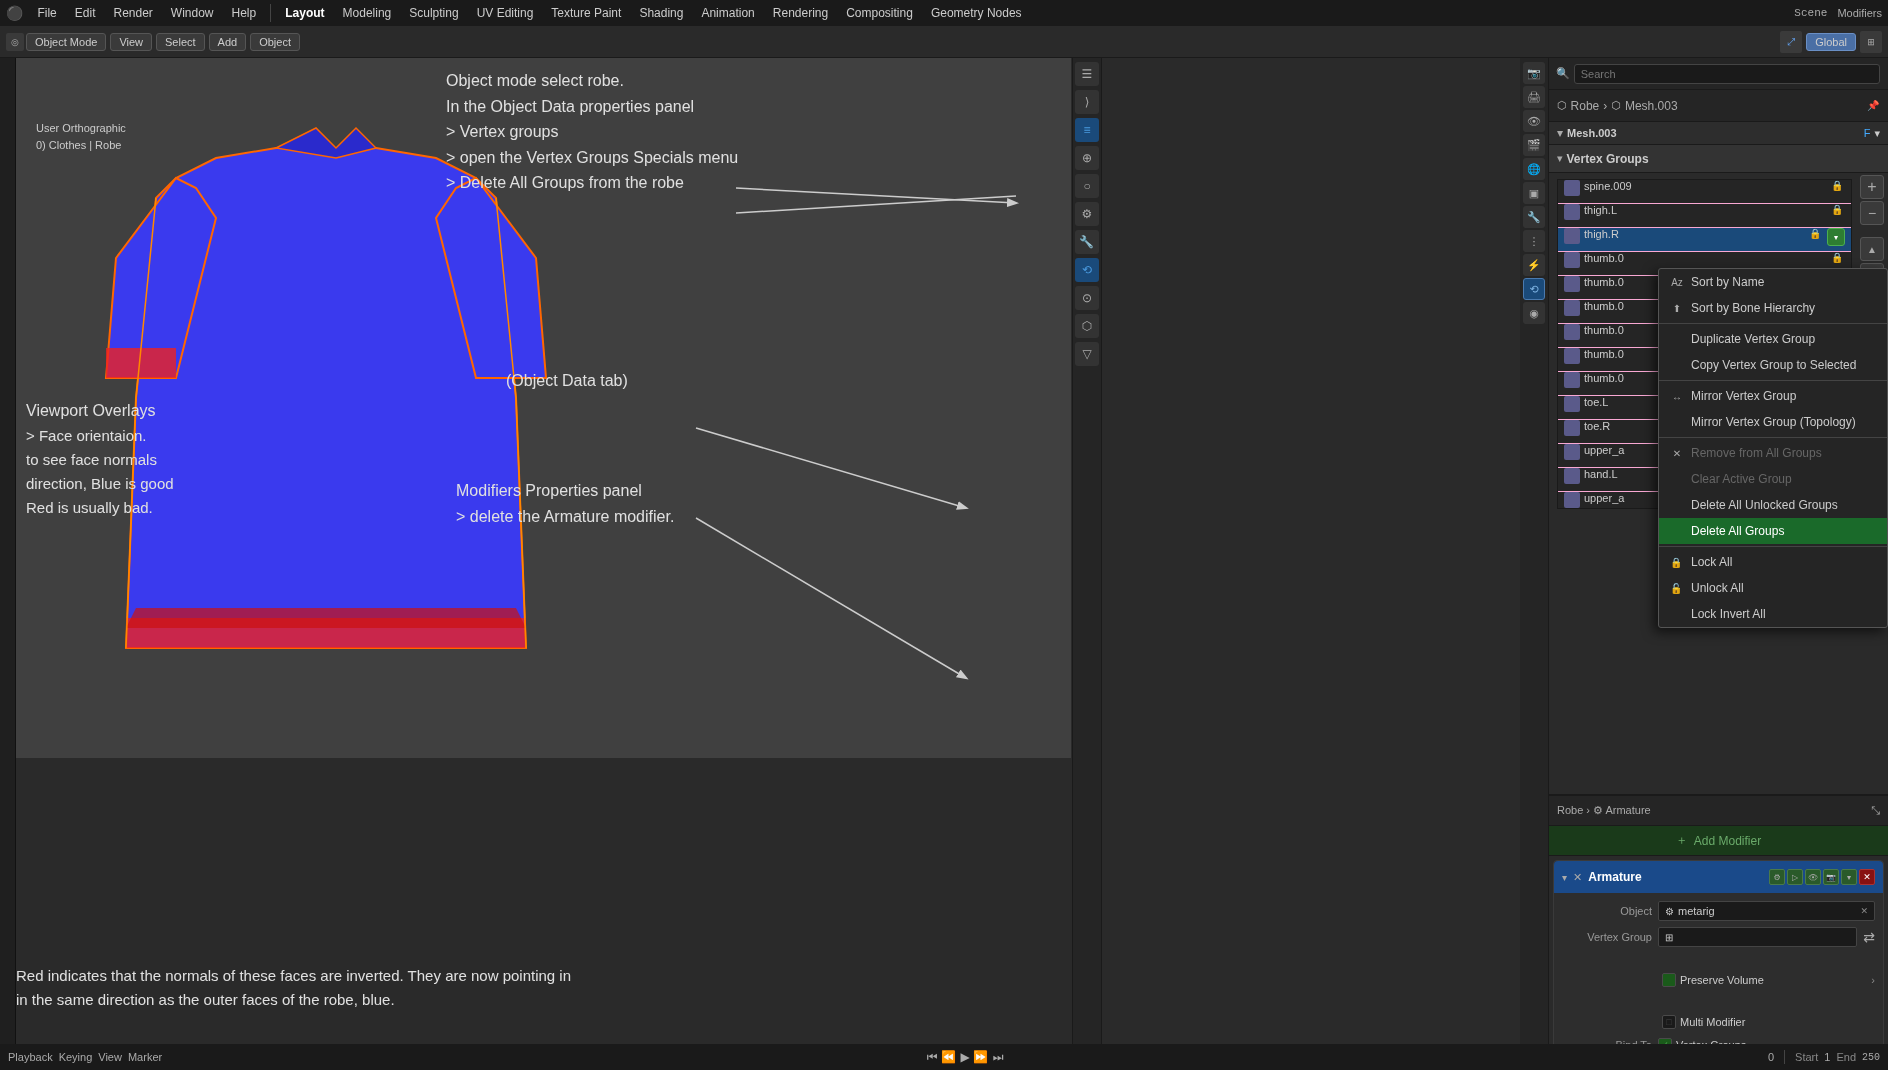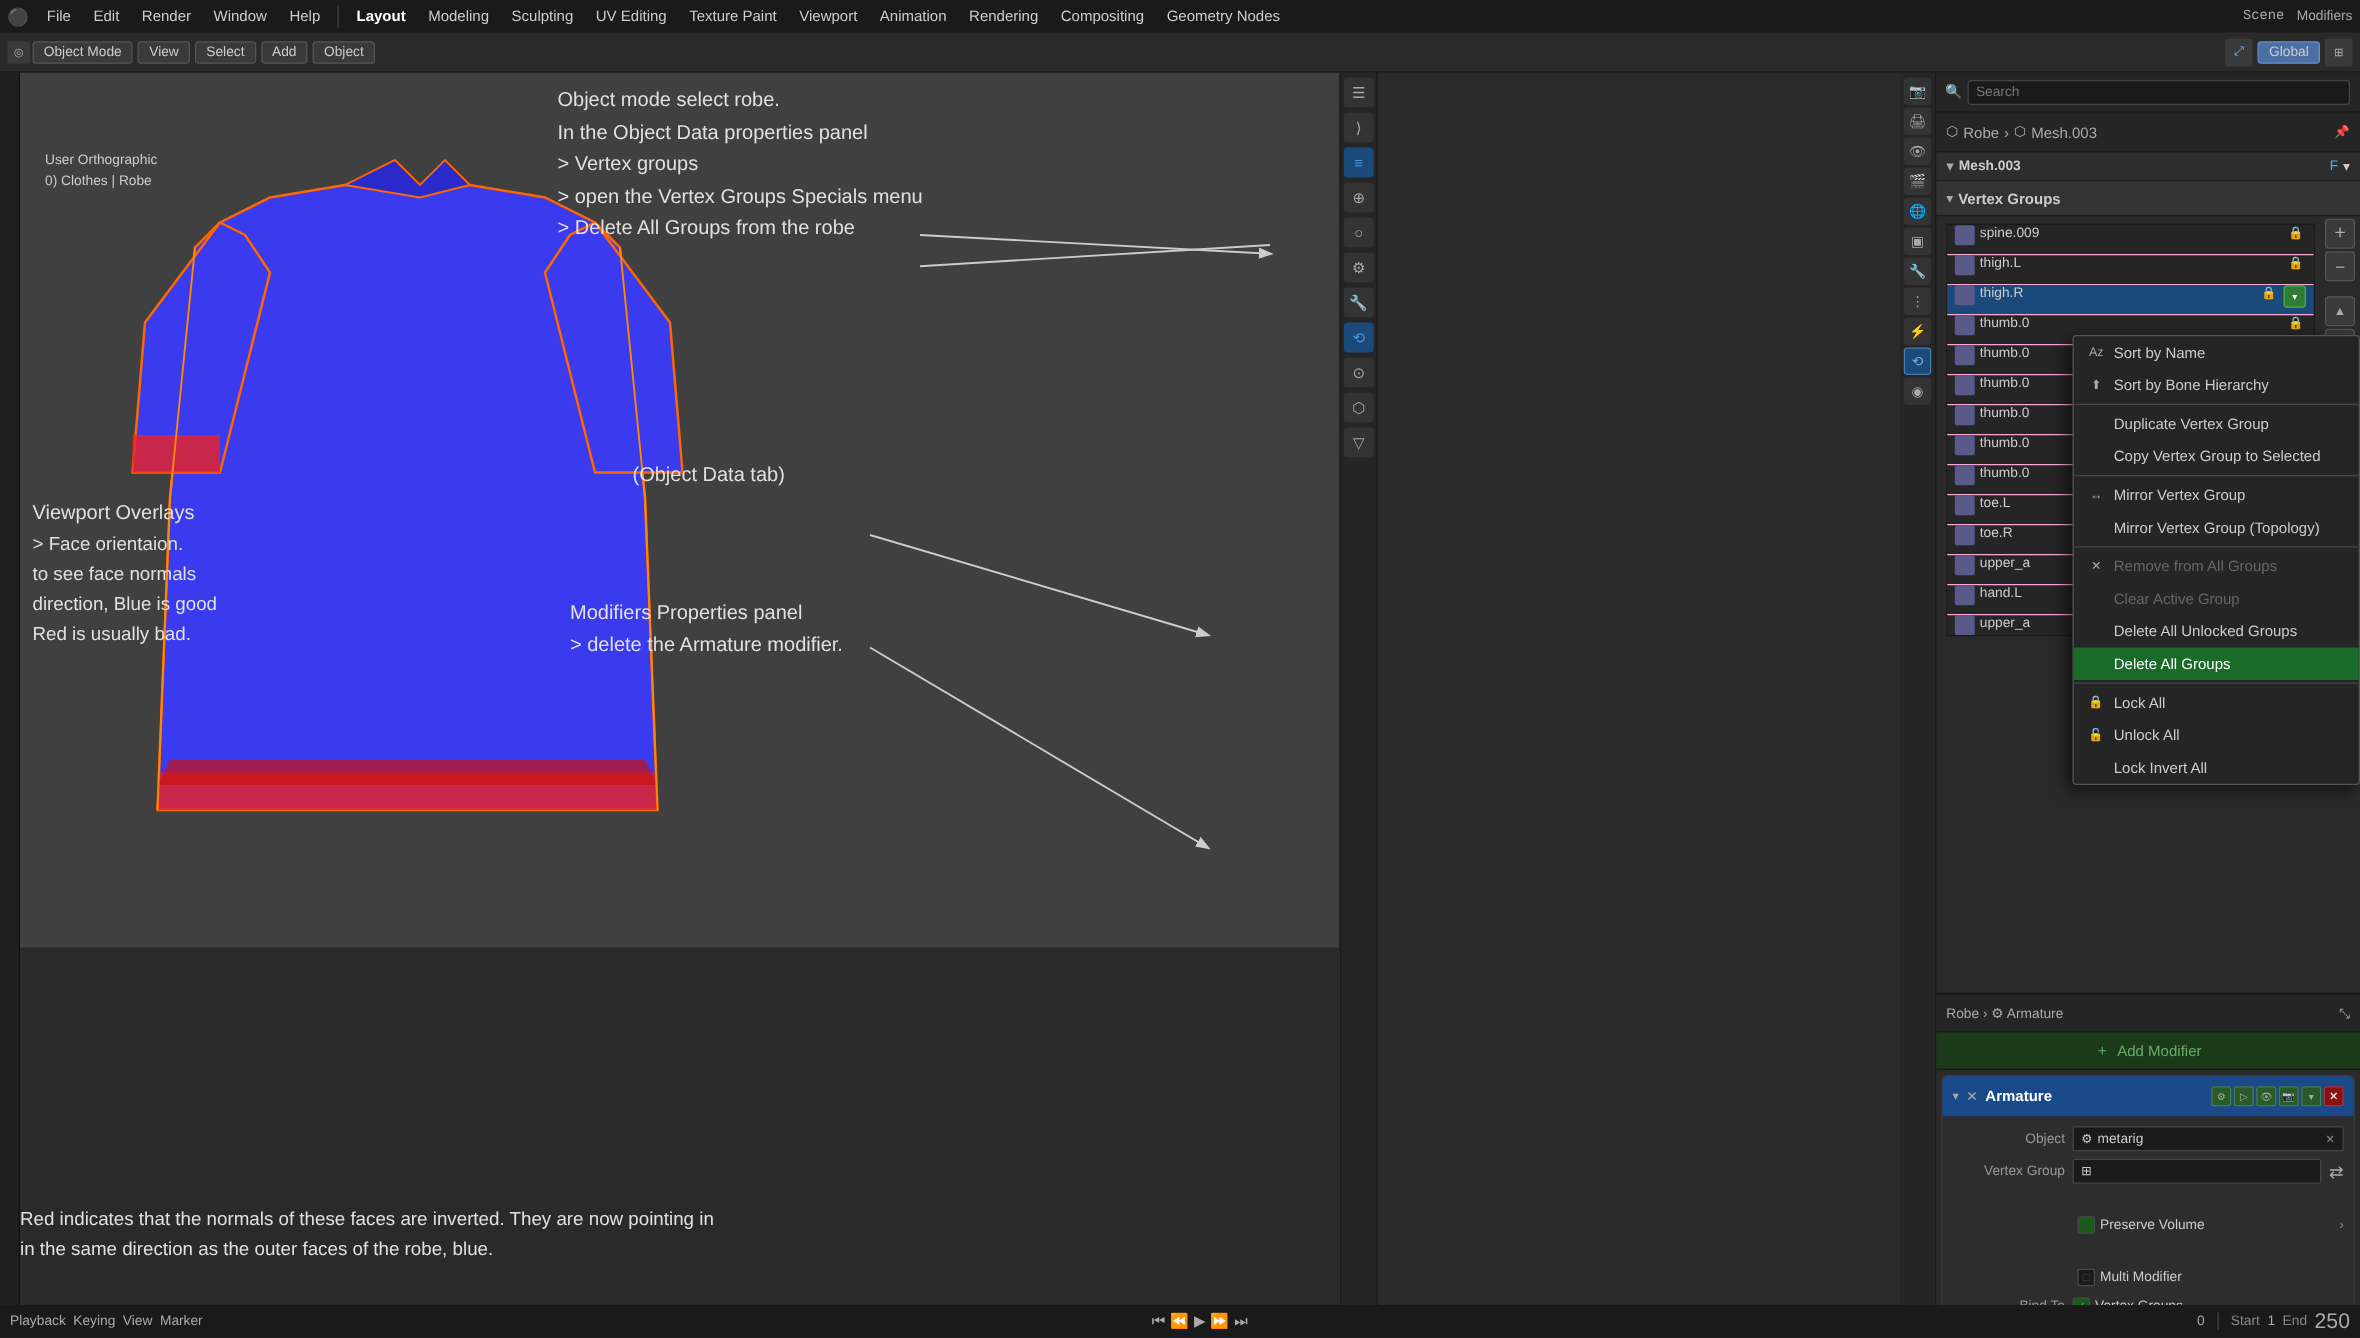--- a/index.html
+++ b/index.html
@@ -453,21 +453,21 @@
   <span class="menu-item">Edit</span>
   <span class="menu-item">Render</span>
   <span class="menu-item">Window</span>
   <span class="menu-item">Help</span>
   <div style="width:1px;height:18px;background:#444;margin:0 4px;"></div>
   <span class="menu-item active">Layout</span>
   <span class="menu-item">Modeling</span>
   <span class="menu-item">Sculpting</span>
   <span class="menu-item">UV Editing</span>
   <span class="menu-item">Texture Paint</span>
-  <span class="menu-item">Viewport</span>
+  <span class="menu-item">Shading</span>
   <span class="menu-item">Animation</span>
   <span class="menu-item">Rendering</span>
   <span class="menu-item">Compositing</span>
   <span class="menu-item">Geometry Nodes</span>
   <div style="flex:1;"></div>
   <span style="font-size:11px;color:#aaa;font-family:Liberation Mono, monospace;">Scene</span>
   <span style="font-size:11px;color:#aaa;margin-left:8px;">Modifiers</span>
 </div>
 
 <div class="header-bar">
@@ -858,14 +858,14 @@
     <span style="font-size:12px;color:#aaa;cursor:pointer;">▶</span>
     <span style="font-size:12px;color:#aaa;cursor:pointer;">⏩</span>
     <span style="font-size:12px;color:#aaa;cursor:pointer;">⏭</span>
   </div>
   <div style="flex:1;"></div>
   <span style="font-size:11px;color:#aaa;">0</span>
   <div style="width:1px;height:14px;background:#444;margin:0 4px;"></div>
   <span style="font-size:11px;color:#888;">Start</span>
   <span style="font-size:11px;color:#aaa;">1</span>
   <span style="font-size:11px;color:#888;">End</span>
-  <span style="font-size:17px;color:#aaa;">250</span>
+  <span style="font-size:10px;color:#aaa;font-family:Liberation Mono, monospace;">250</span>
 </div>
 
 </body></html>

